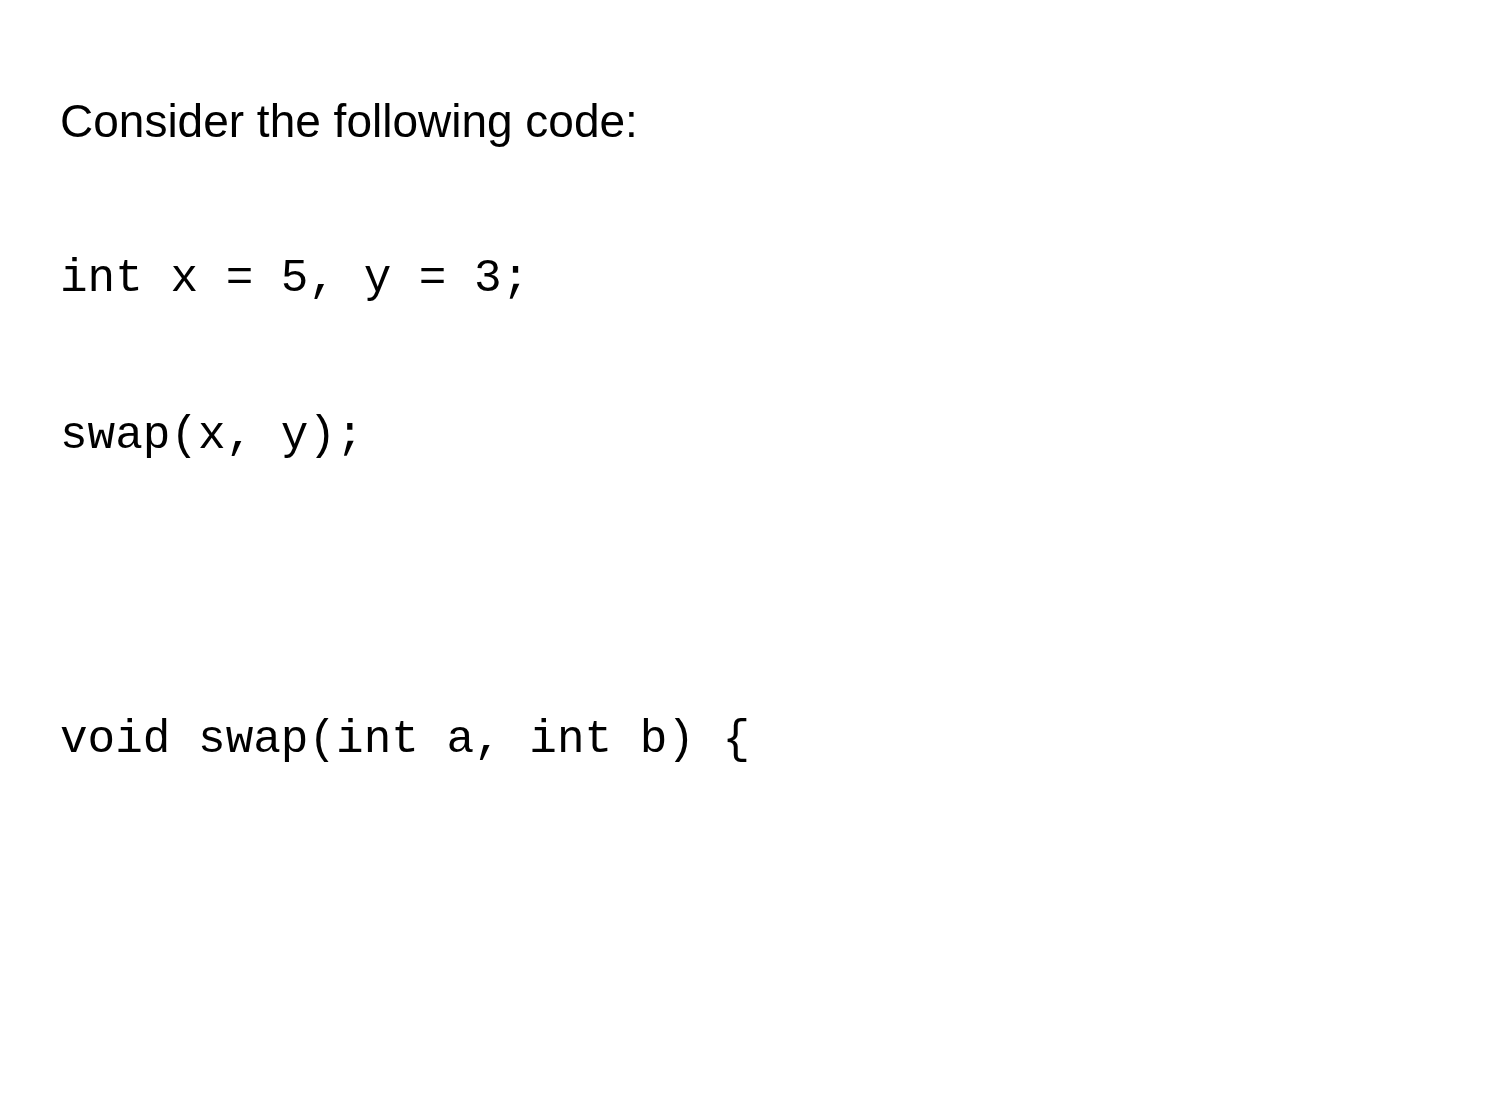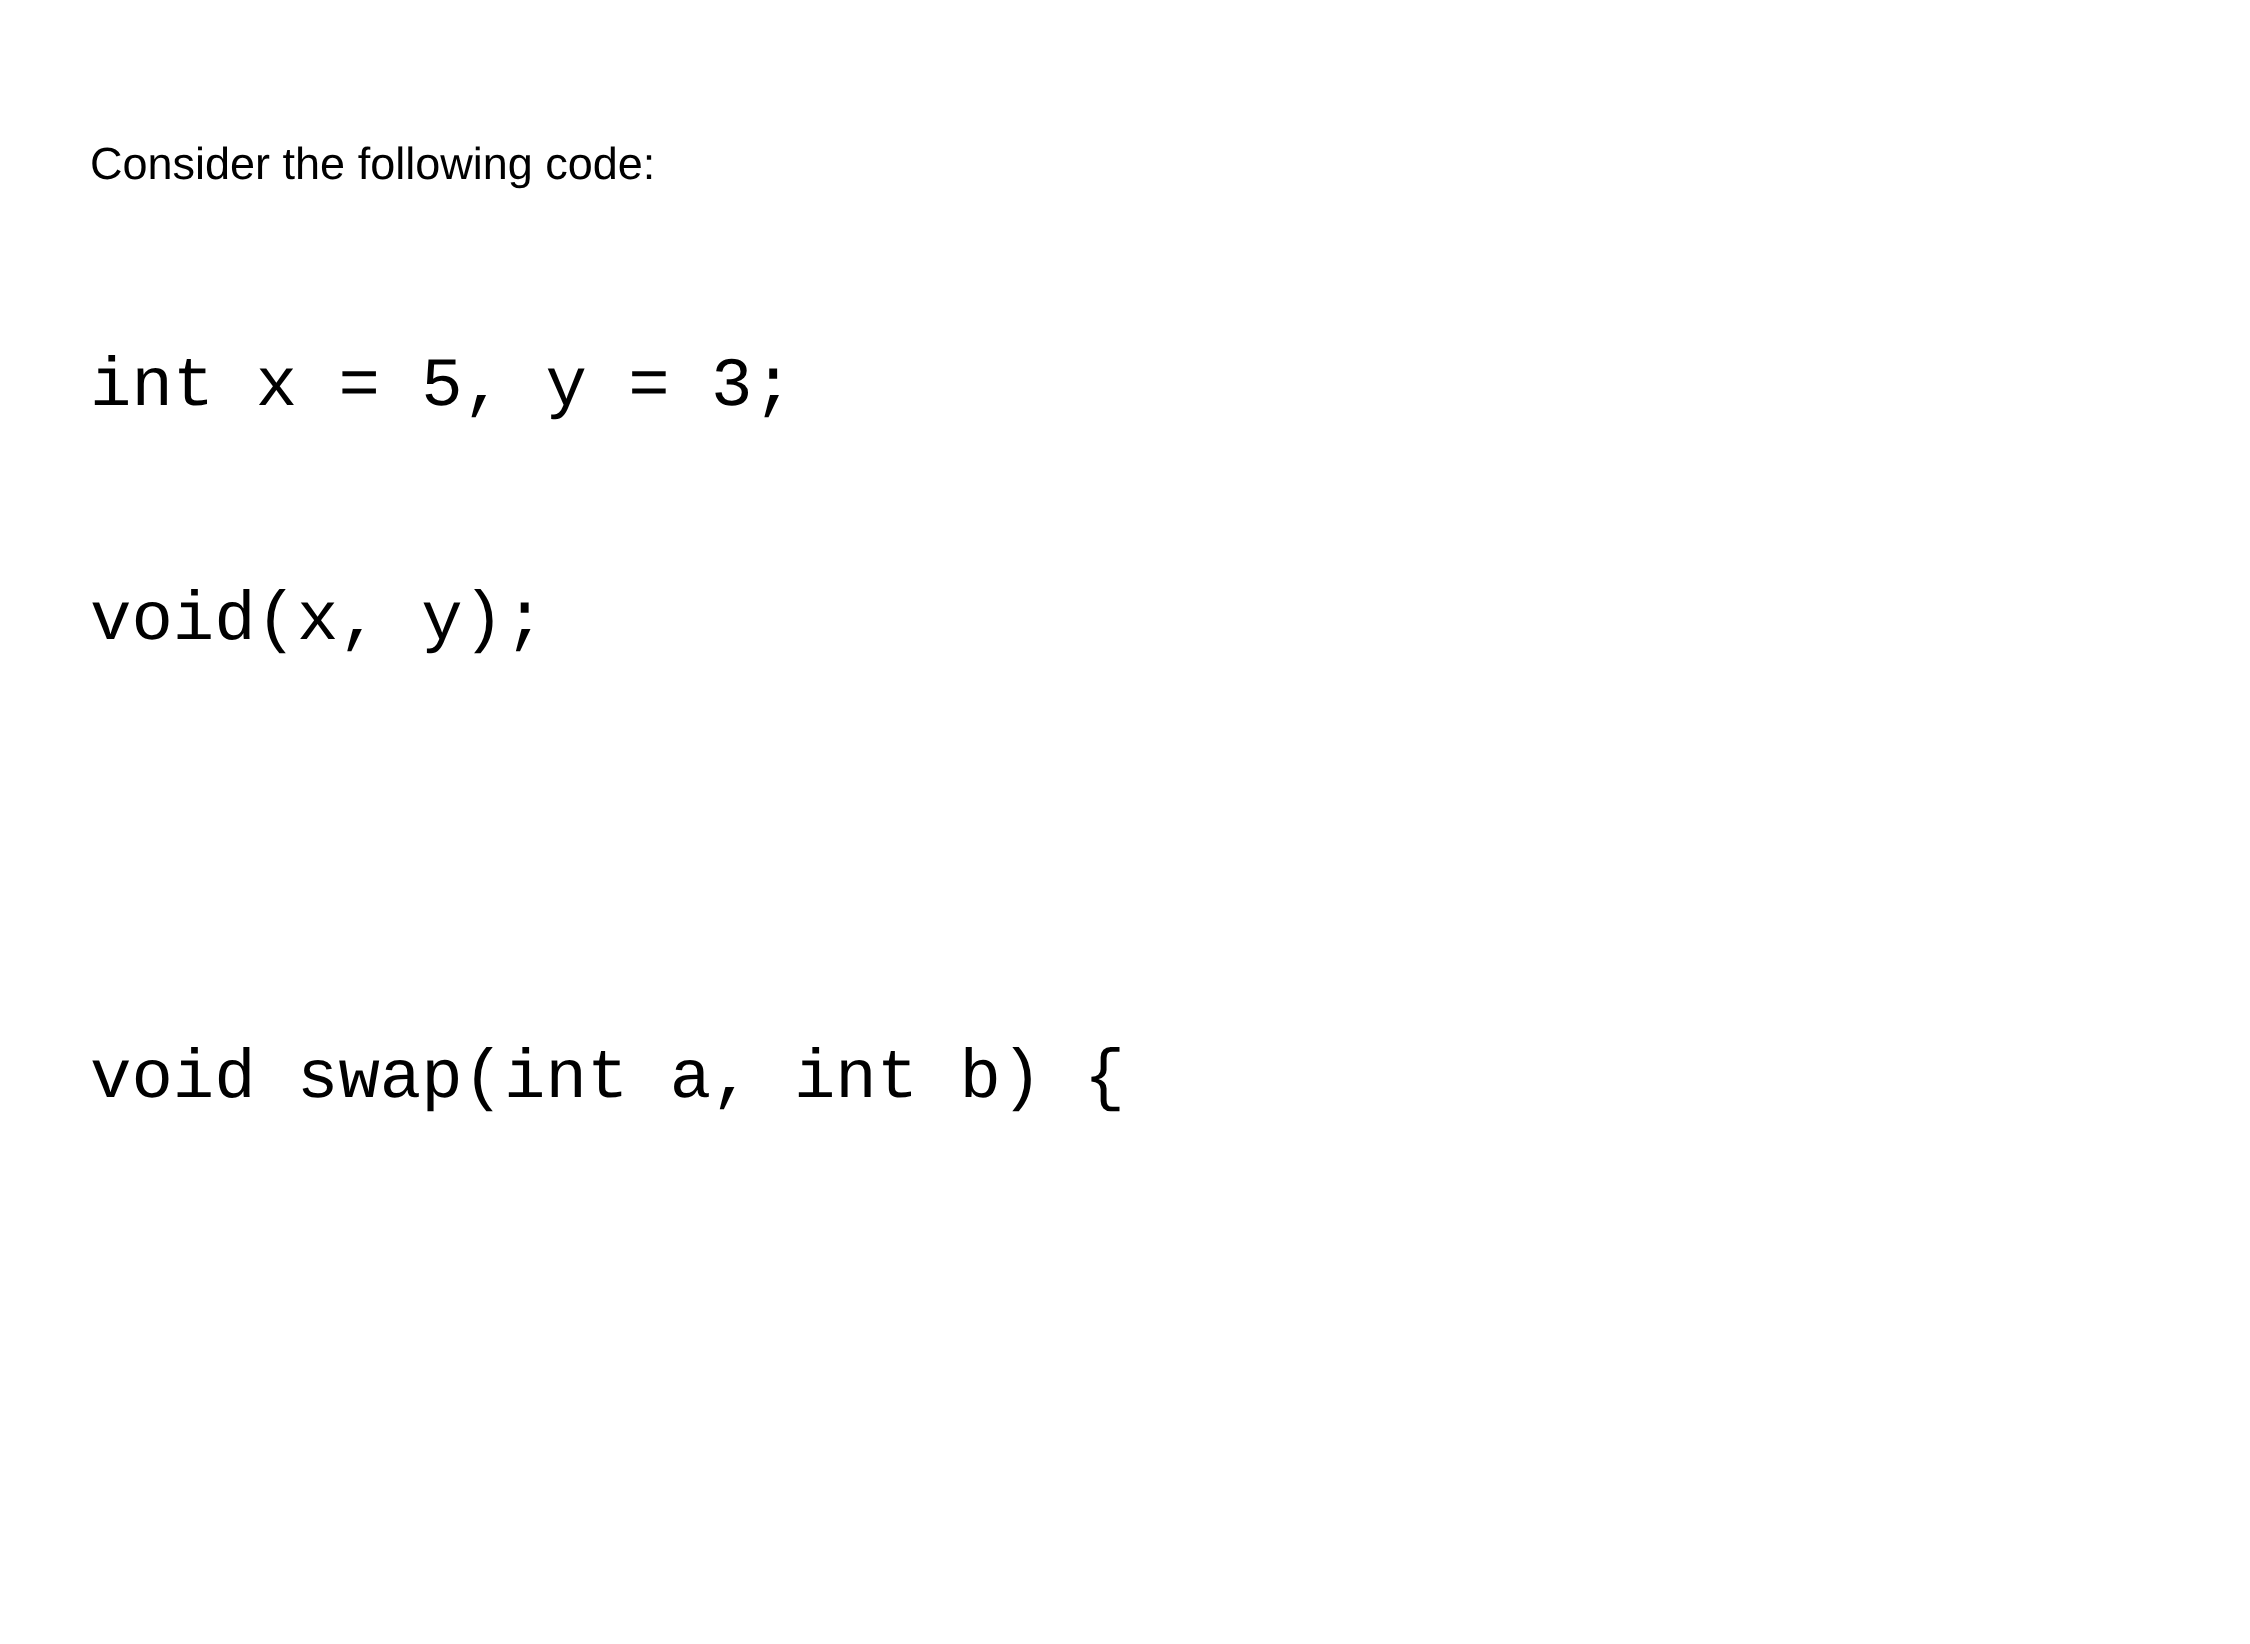--- a/index.html
+++ b/index.html
@@ -8,21 +8,21 @@
       box-sizing: border-box;
     }
     body {
       width: 1500px;
       height: 1096px;
       background: #ffffff;
       padding: 90px 60px;
       font-family: Arial, Helvetica, sans-serif;
     }
     .prose {
-      font-size: 30px;
+      font-size: 46px;
       color: #000000;
       line-height: 1.35;
       font-weight: 400;
     }
     .code {
       font-family: "Courier New", Courier, monospace;
       font-size: 46px;
       color: #000000;
       line-height: 1.7;
       white-space: pre;
@@ -35,20 +35,20 @@
       margin-top: 70px;
     }
   </style>
 </head>
 <body>
 
 <div class="prose">Consider the following code:</div>
 
 <div class="code block1">
 <div>int x = 5, y = 3;</div>
-<div>void(x, y);</div>
+<div>swap(x, y);</div>
 </div>
 
 <div class="code block2">
 <div>void swap(int a, int b) {</div>
 
 
 </div>
 
 </body></html>

